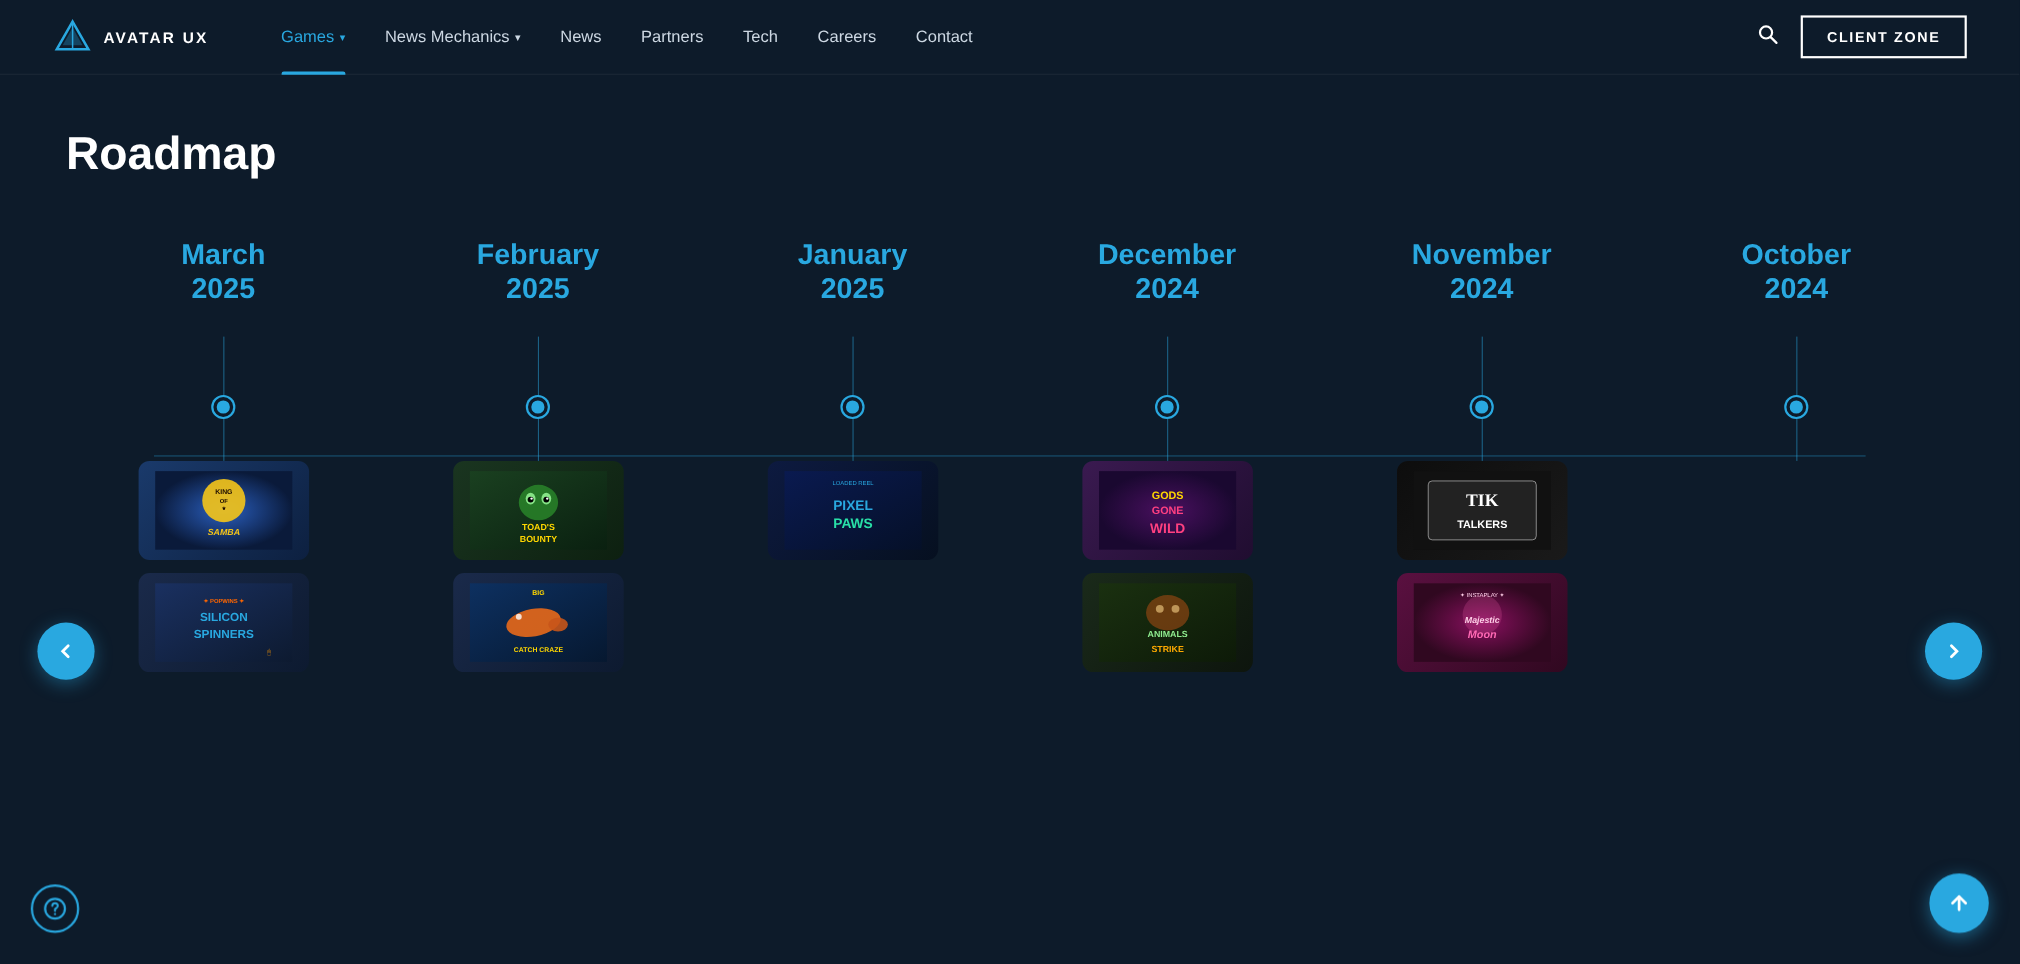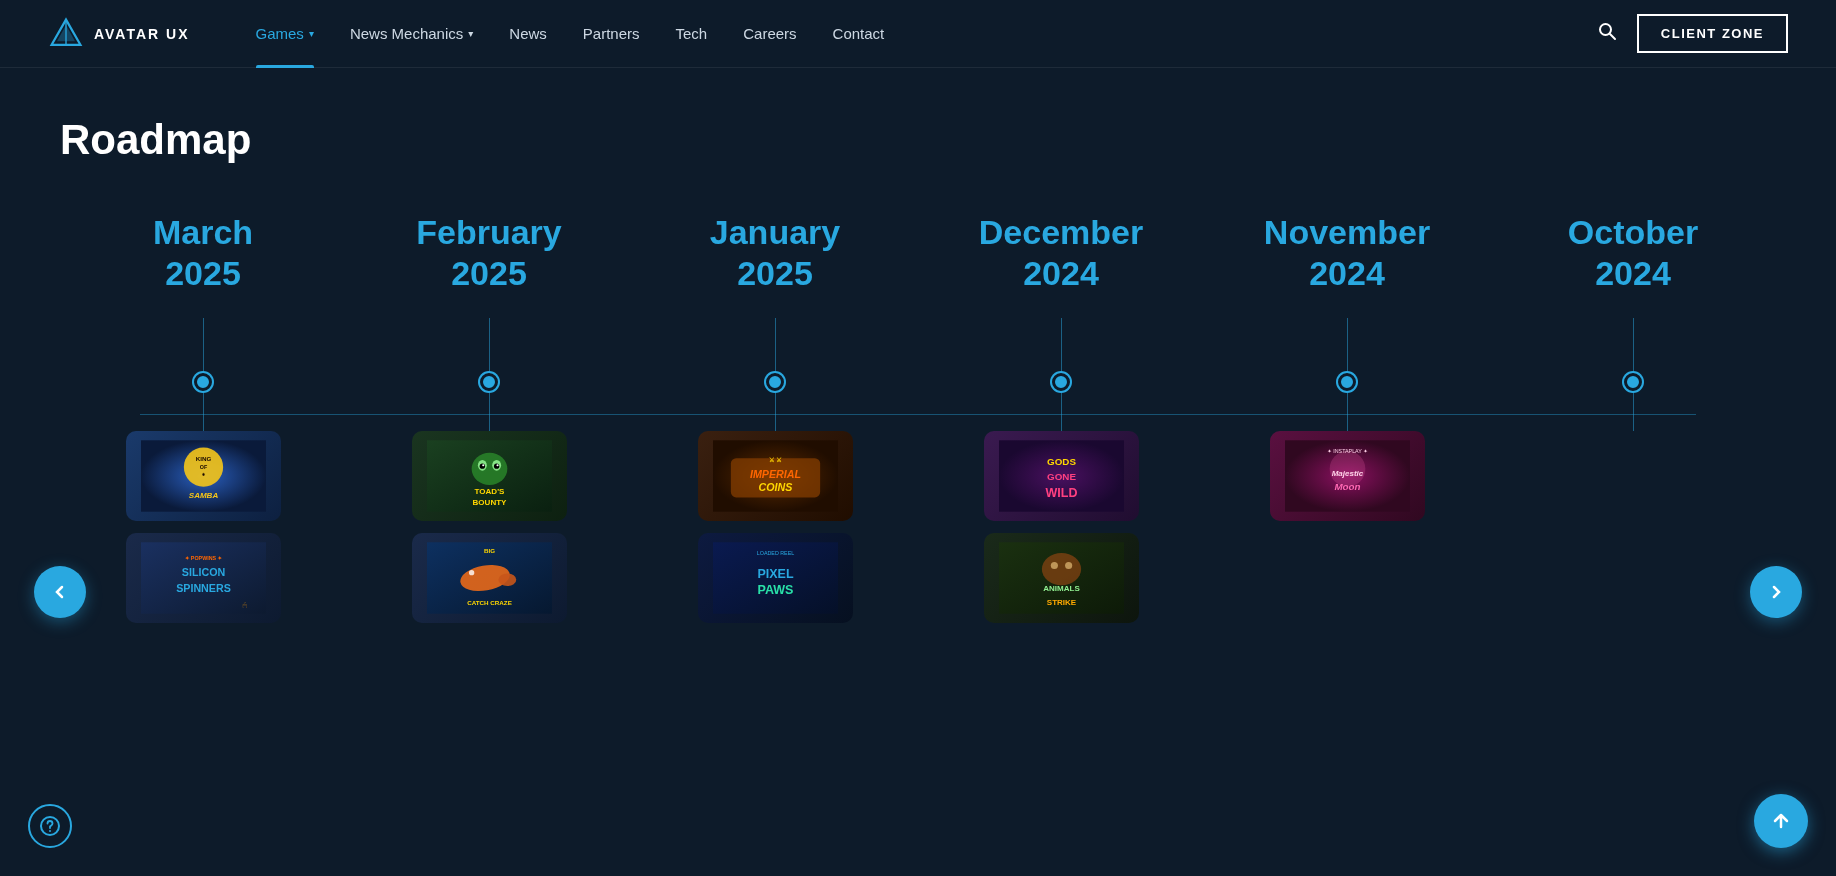--- a/index.html
+++ b/index.html
@@ -155,21 +155,21 @@
 
     .roadmap-col {
       flex: 1;
       display: flex;
       flex-direction: column;
       align-items: center;
       min-width: 0;
     }
 
     .month-label {
-      font-size: 34px;
+      font-size: 26px;
       font-weight: 900;
       color: #29a8e0;
       text-align: center;
       line-height: 1.2;
       margin-bottom: 24px;
       min-height: 70px;
       display: flex;
       align-items: center;
       justify-content: center;
     }
@@ -465,37 +465,20 @@
               </div>
             </div>
           </div>
         </div>
         <div class="roadmap-col">
           <div class="month-label">January<br>2025</div>
           <div class="connector-line"></div>
           <div class="timeline-dot"></div>
           <div class="connector-line-bottom"></div>
           <div class="game-cards">
-            <div class="game-card game-imperial-coins">
-              <div class="game-svg-wrapper">
-                <svg viewBox="0 0 140 80" xmlns="http://www.w3.org/2000/svg" width="140" height="80">
-      <defs>
-                    <radialGradient id="gs5" cx="50%" cy="50%" r="50%">
-                      <stop offset="0%" stop-color="#5a2a00"></stop>
-                      <stop offset="100%" stop-color="#200d00"></stop>
-                    </radialGradient>
-                  </defs>
-      <rect width="140" height="80" fill="url(#gs5)"></rect>
-      <rect x="20" y="20" width="100" height="44" rx="6" fill="#8a4000" opacity="0.7"></rect>
-      <text x="70" y="24" text-anchor="middle" fill="#ffd700" font-size="7" font-weight="900">⚔ ⚔</text>
-      <text x="70" y="42" text-anchor="middle" fill="#ff6600" font-size="12" font-weight="900" font-style="italic">IMPERIAL</text>
-      <text x="70" y="57" text-anchor="middle" fill="#ffd700" font-size="12" font-weight="900" font-style="italic">COINS</text>
-    </svg>
-              </div>
-            </div>
             <div class="game-card game-pixel-paws">
               <div class="game-svg-wrapper">
                 <svg viewBox="0 0 140 80" xmlns="http://www.w3.org/2000/svg" width="140" height="80">
       <defs>
                     <linearGradient id="gs6" x1="0" y1="0" x2="1" y2="1">
                       <stop offset="0%" stop-color="#0a1a50"></stop>
                       <stop offset="100%" stop-color="#051028"></stop>
                     </linearGradient>
                   </defs>
       <rect width="140" height="80" fill="url(#gs6)"></rect>
@@ -548,20 +531,30 @@
               </div>
             </div>
           </div>
         </div>
         <div class="roadmap-col">
           <div class="month-label">November<br>2024</div>
           <div class="connector-line"></div>
           <div class="timeline-dot"></div>
           <div class="connector-line-bottom"></div>
           <div class="game-cards">
+            <div class="game-card game-tik-talkers">
+              <div class="game-svg-wrapper">
+                <svg viewBox="0 0 140 80" xmlns="http://www.w3.org/2000/svg" width="140" height="80">
+      <rect width="140" height="80" fill="#111"></rect>
+      <rect x="15" y="10" width="110" height="60" rx="4" fill="#222" stroke="#fff" stroke-width="0.5"></rect>
+      <text x="70" y="36" text-anchor="middle" fill="#fff" font-size="18" font-weight="900" font-family="Arial Black">TIK</text>
+      <text x="70" y="58" text-anchor="middle" fill="#fff" font-size="11" font-weight="900">TALKERS</text>
+    </svg>
+              </div>
+            </div>
             <div class="game-card game-majestic-moon">
               <div class="game-svg-wrapper">
                 <svg viewBox="0 0 140 80" xmlns="http://www.w3.org/2000/svg" width="140" height="80">
       <defs>
                     <radialGradient id="gs10" cx="50%" cy="50%" r="50%">
                       <stop offset="0%" stop-color="#8a1060"></stop>
                       <stop offset="100%" stop-color="#300820"></stop>
                     </radialGradient>
                   </defs>
       <rect width="140" height="80" fill="url(#gs10)"></rect>

